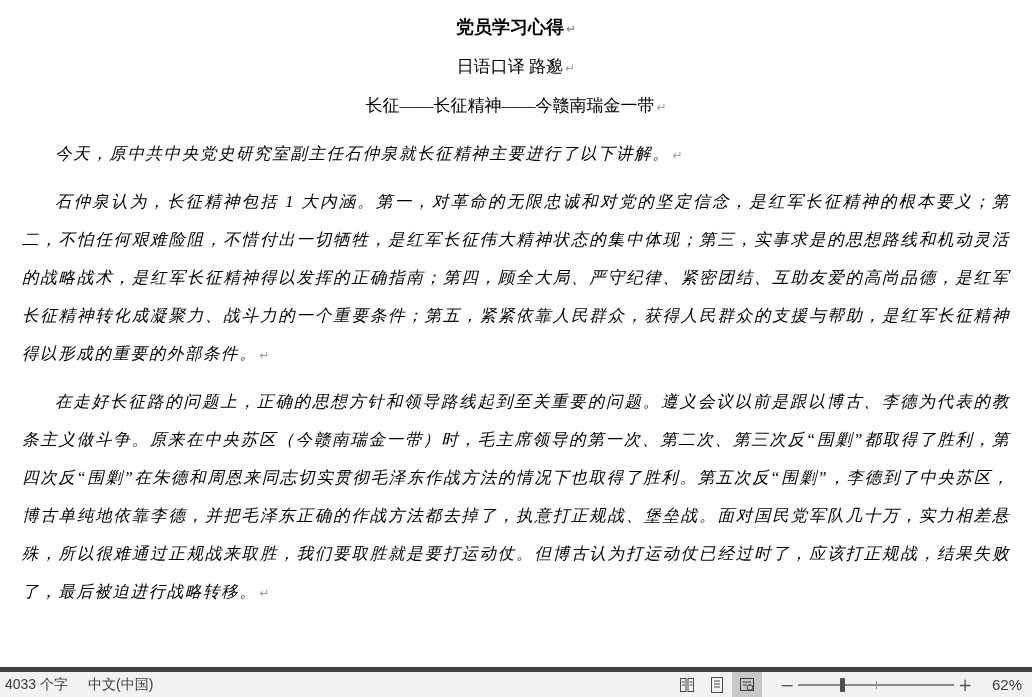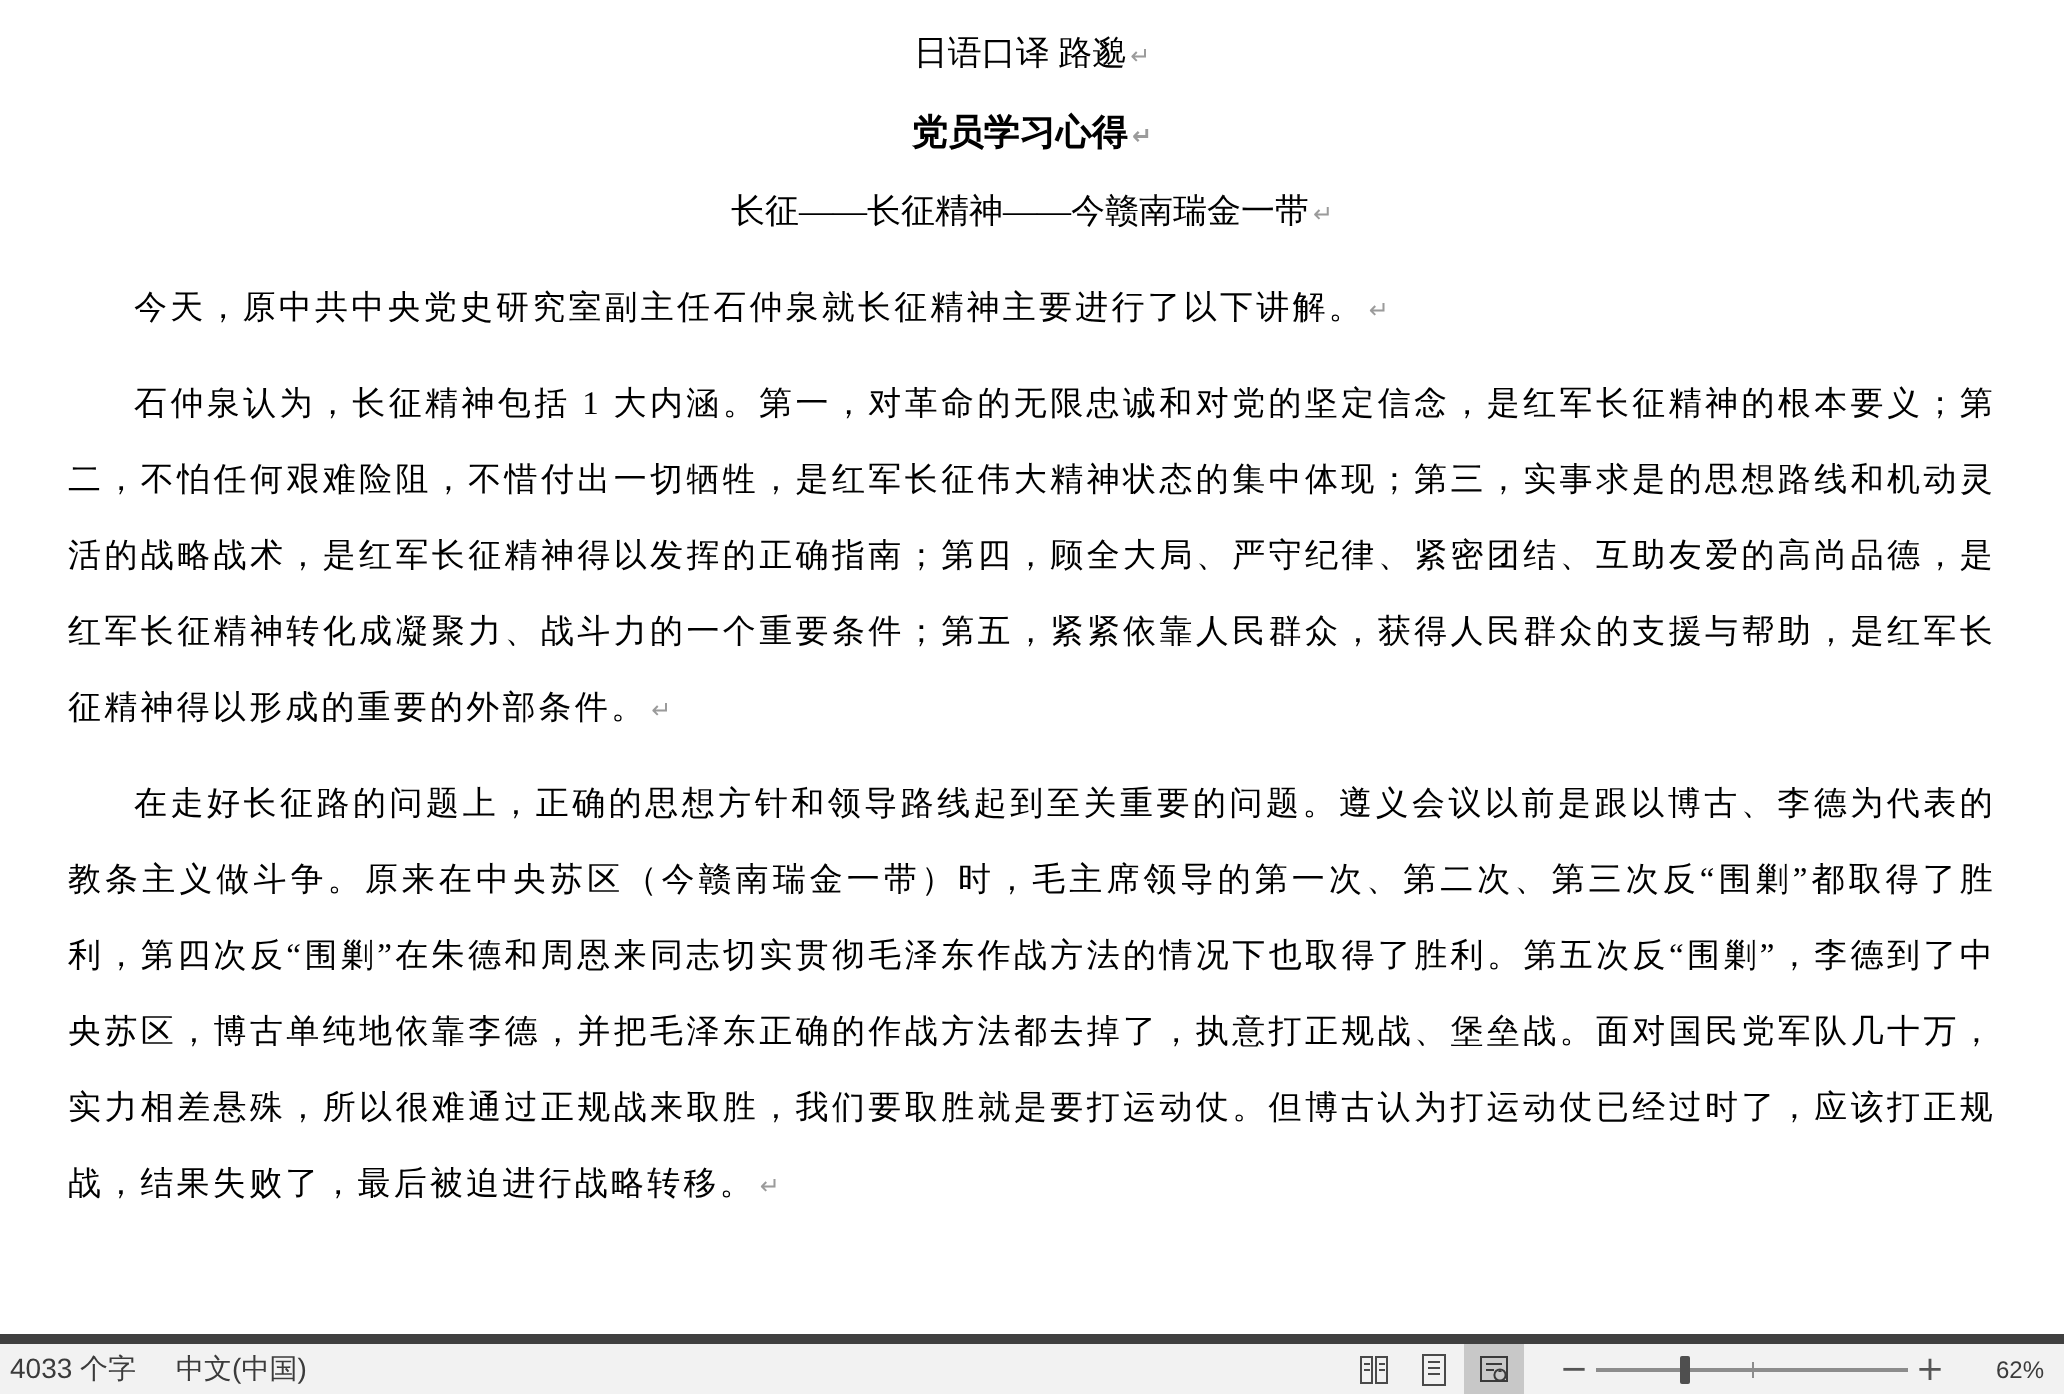--- a/index.html
+++ b/index.html
@@ -15,27 +15,28 @@
   
   .doc {
     flex: 1 1 auto;
     overflow: hidden;
     padding: 8px 22px 0 22px;
     color: #000;
   }
   .h { margin: 0; line-height: 38px; text-align: center; font-size: 17px; }
   .h.title { font-weight: bold; font-size: 18px; }
   .body-p {
-    margin: 9px 12px;
+    margin: 9px 0;
     line-height: 38px;
     font-size: 16.5px;
     letter-spacing: 1.6px;
     text-align: justify;
     text-justify: inter-ideograph;
     text-indent: 2em;
+    font-style: italic;
   }
   .pmark {
     color: #9b9b9b;
     font-size: 12px;
     letter-spacing: 0;
     margin-left: 2px;
     font-family: "DejaVu Sans", sans-serif;
   }
 
   
@@ -83,34 +84,34 @@
     width: 1px; height: 8px; background: #8c8c8c;
   }
   .zoom-thumb {
     position: absolute; top: 8px; left: 27%;
     width: 5px; height: 14px;
     background: #4f4f4f; border-radius: 1px;
     cursor: pointer;
   }
   .zoom-label {
     margin-left: 10px; min-width: 36px; text-align: right;
-    font-size: 12px; color: #3b3b3b; cursor: pointer;
+    font-size: 15px; color: #3b3b3b; cursor: pointer;
   }
 </style>
 </head>
 <body>
 
 <div class="doc">
 
+  <p class="h title">
+    <span>党员学习心得</span><span class="pmark">↵</span>
+  </p>
+
   <p class="h">
     <span>日语口译 路邈</span><span class="pmark">↵</span>
-  </p>
-
-  <p class="h title">
-    <span>党员学习心得</span><span class="pmark">↵</span>
   </p>
 
 
   <p class="h">
     <span>长征——长征精神——今赣南瑞金一带</span><span class="pmark">↵</span>
   </p>
 
   <p class="body-p">
     <span>今天，原中共中央党史研究室副主任石仲泉就长征精神主要进行了以下讲解。</span><span class="pmark">↵</span>
   </p>

